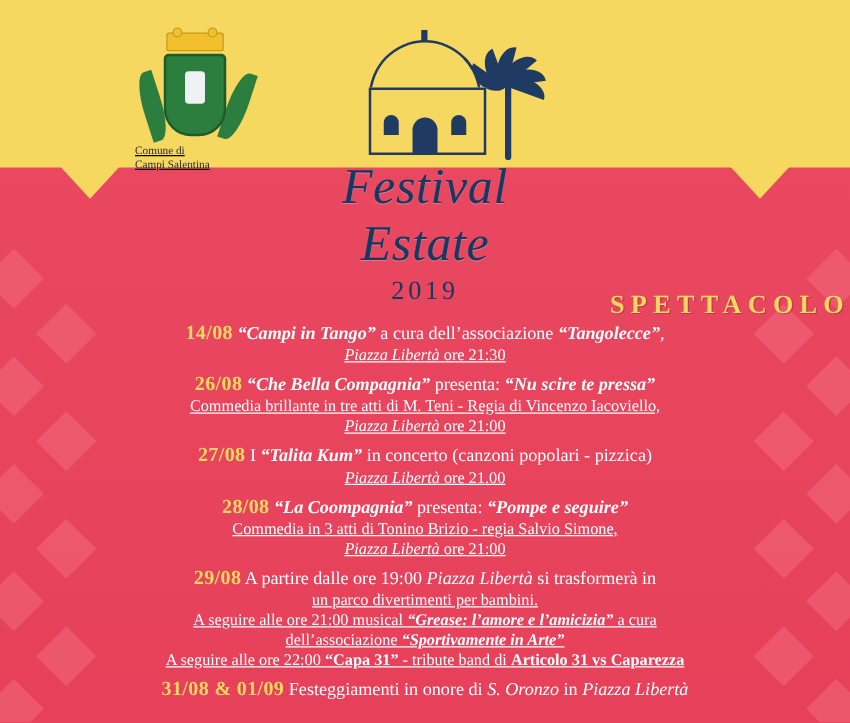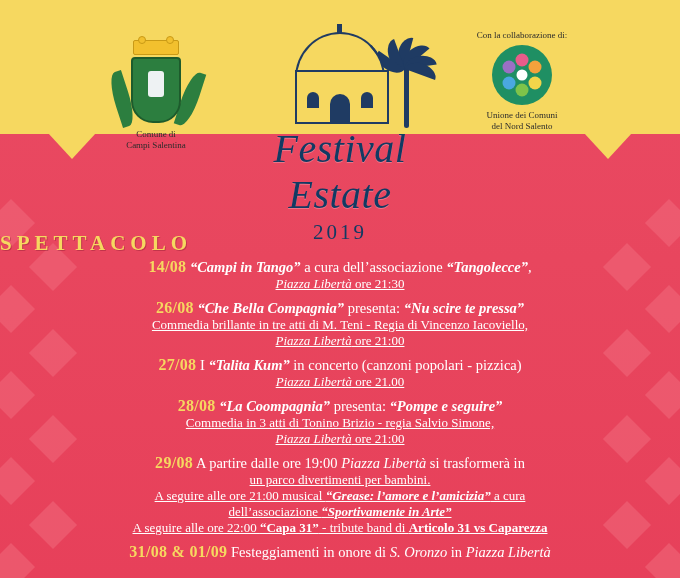--- a/index.html
+++ b/index.html
@@ -63,23 +63,24 @@
     border-right: 24px solid transparent;
     border-top: 26px solid #f6d860;
   }
   .ribbon-notch.left { left: 48px; }
   .ribbon-notch.right { right: 48px; }
 
   
   .crest {
     position: absolute;
     left: 108px;
-    top: 40px;
+    top: 26px;
     width: 96px;
-    text-align: center;
+    text-align: left;
+    text-decoration: underline;
   }
   .crest-shield {
     width: 46px;
     height: 62px;
     margin: 0 auto;
     background: #2c7e3f;
     border: 2px solid #1d5b2c;
     border-radius: 4px 4px 22px 22px;
     position: relative;
   }
@@ -276,21 +277,21 @@
     letter-spacing: 3px;
     margin-top: 4px;
   }
 
   
   .section-title {
     position: absolute;
     top: 231px;
     left: 0;
     right: 0;
-    text-align: left;
+    text-align: right;
     color: #f6d860;
     font-size: 21px;
     letter-spacing: 5px;
     font-weight: bold;
     font-family: "Liberation Serif", serif;
     text-shadow: 1px 1px 0 rgba(120,20,40,.35);
   }
 
   
   .program {
@@ -361,36 +362,20 @@
       <div class="crest-shield">
         <div class="crest-inner"></div>
       </div>
     </div>
     <div class="crest-caption">
       <div>Comune di</div>
       <div>Campi Salentina</div>
     </div>
   </div>
 
-  <div class="collab">
-    <div class="collab-top">Con la collaborazione di:</div>
-    <div class="collab-mark">
-      <div class="petal" style="background:#e85c8a; transform:translate(-50%,-50%) translate(0,-15px);"></div>
-      <div class="petal" style="background:#f4a23c; transform:translate(-50%,-50%) translate(13px,-8px);"></div>
-      <div class="petal" style="background:#f2d54a; transform:translate(-50%,-50%) translate(13px,8px);"></div>
-      <div class="petal" style="background:#7ec34a; transform:translate(-50%,-50%) translate(0,15px);"></div>
-      <div class="petal" style="background:#4aa8e0; transform:translate(-50%,-50%) translate(-13px,8px);"></div>
-      <div class="petal" style="background:#9b6fc4; transform:translate(-50%,-50%) translate(-13px,-8px);"></div>
-      <div class="petal" style="background:#ffffff; width:11px; height:11px; transform:translate(-50%,-50%);"></div>
-    </div>
-    <div class="collab-caption">
-      <div>Unione dei Comuni</div>
-      <div>del Nord Salento</div>
-    </div>
-  </div>
 
   <div class="emblem">
     <div class="palm">
       <div class="trunk"></div>
       <div class="frond" style="transform:rotate(-75deg);"></div>
       <div class="frond" style="transform:rotate(-40deg);"></div>
       <div class="frond" style="transform:rotate(-8deg);"></div>
       <div class="frond" style="transform:rotate(20deg);"></div>
       <div class="frond" style="transform:rotate(-110deg);"></div>
       <div class="frond" style="transform:rotate(-145deg);"></div>

